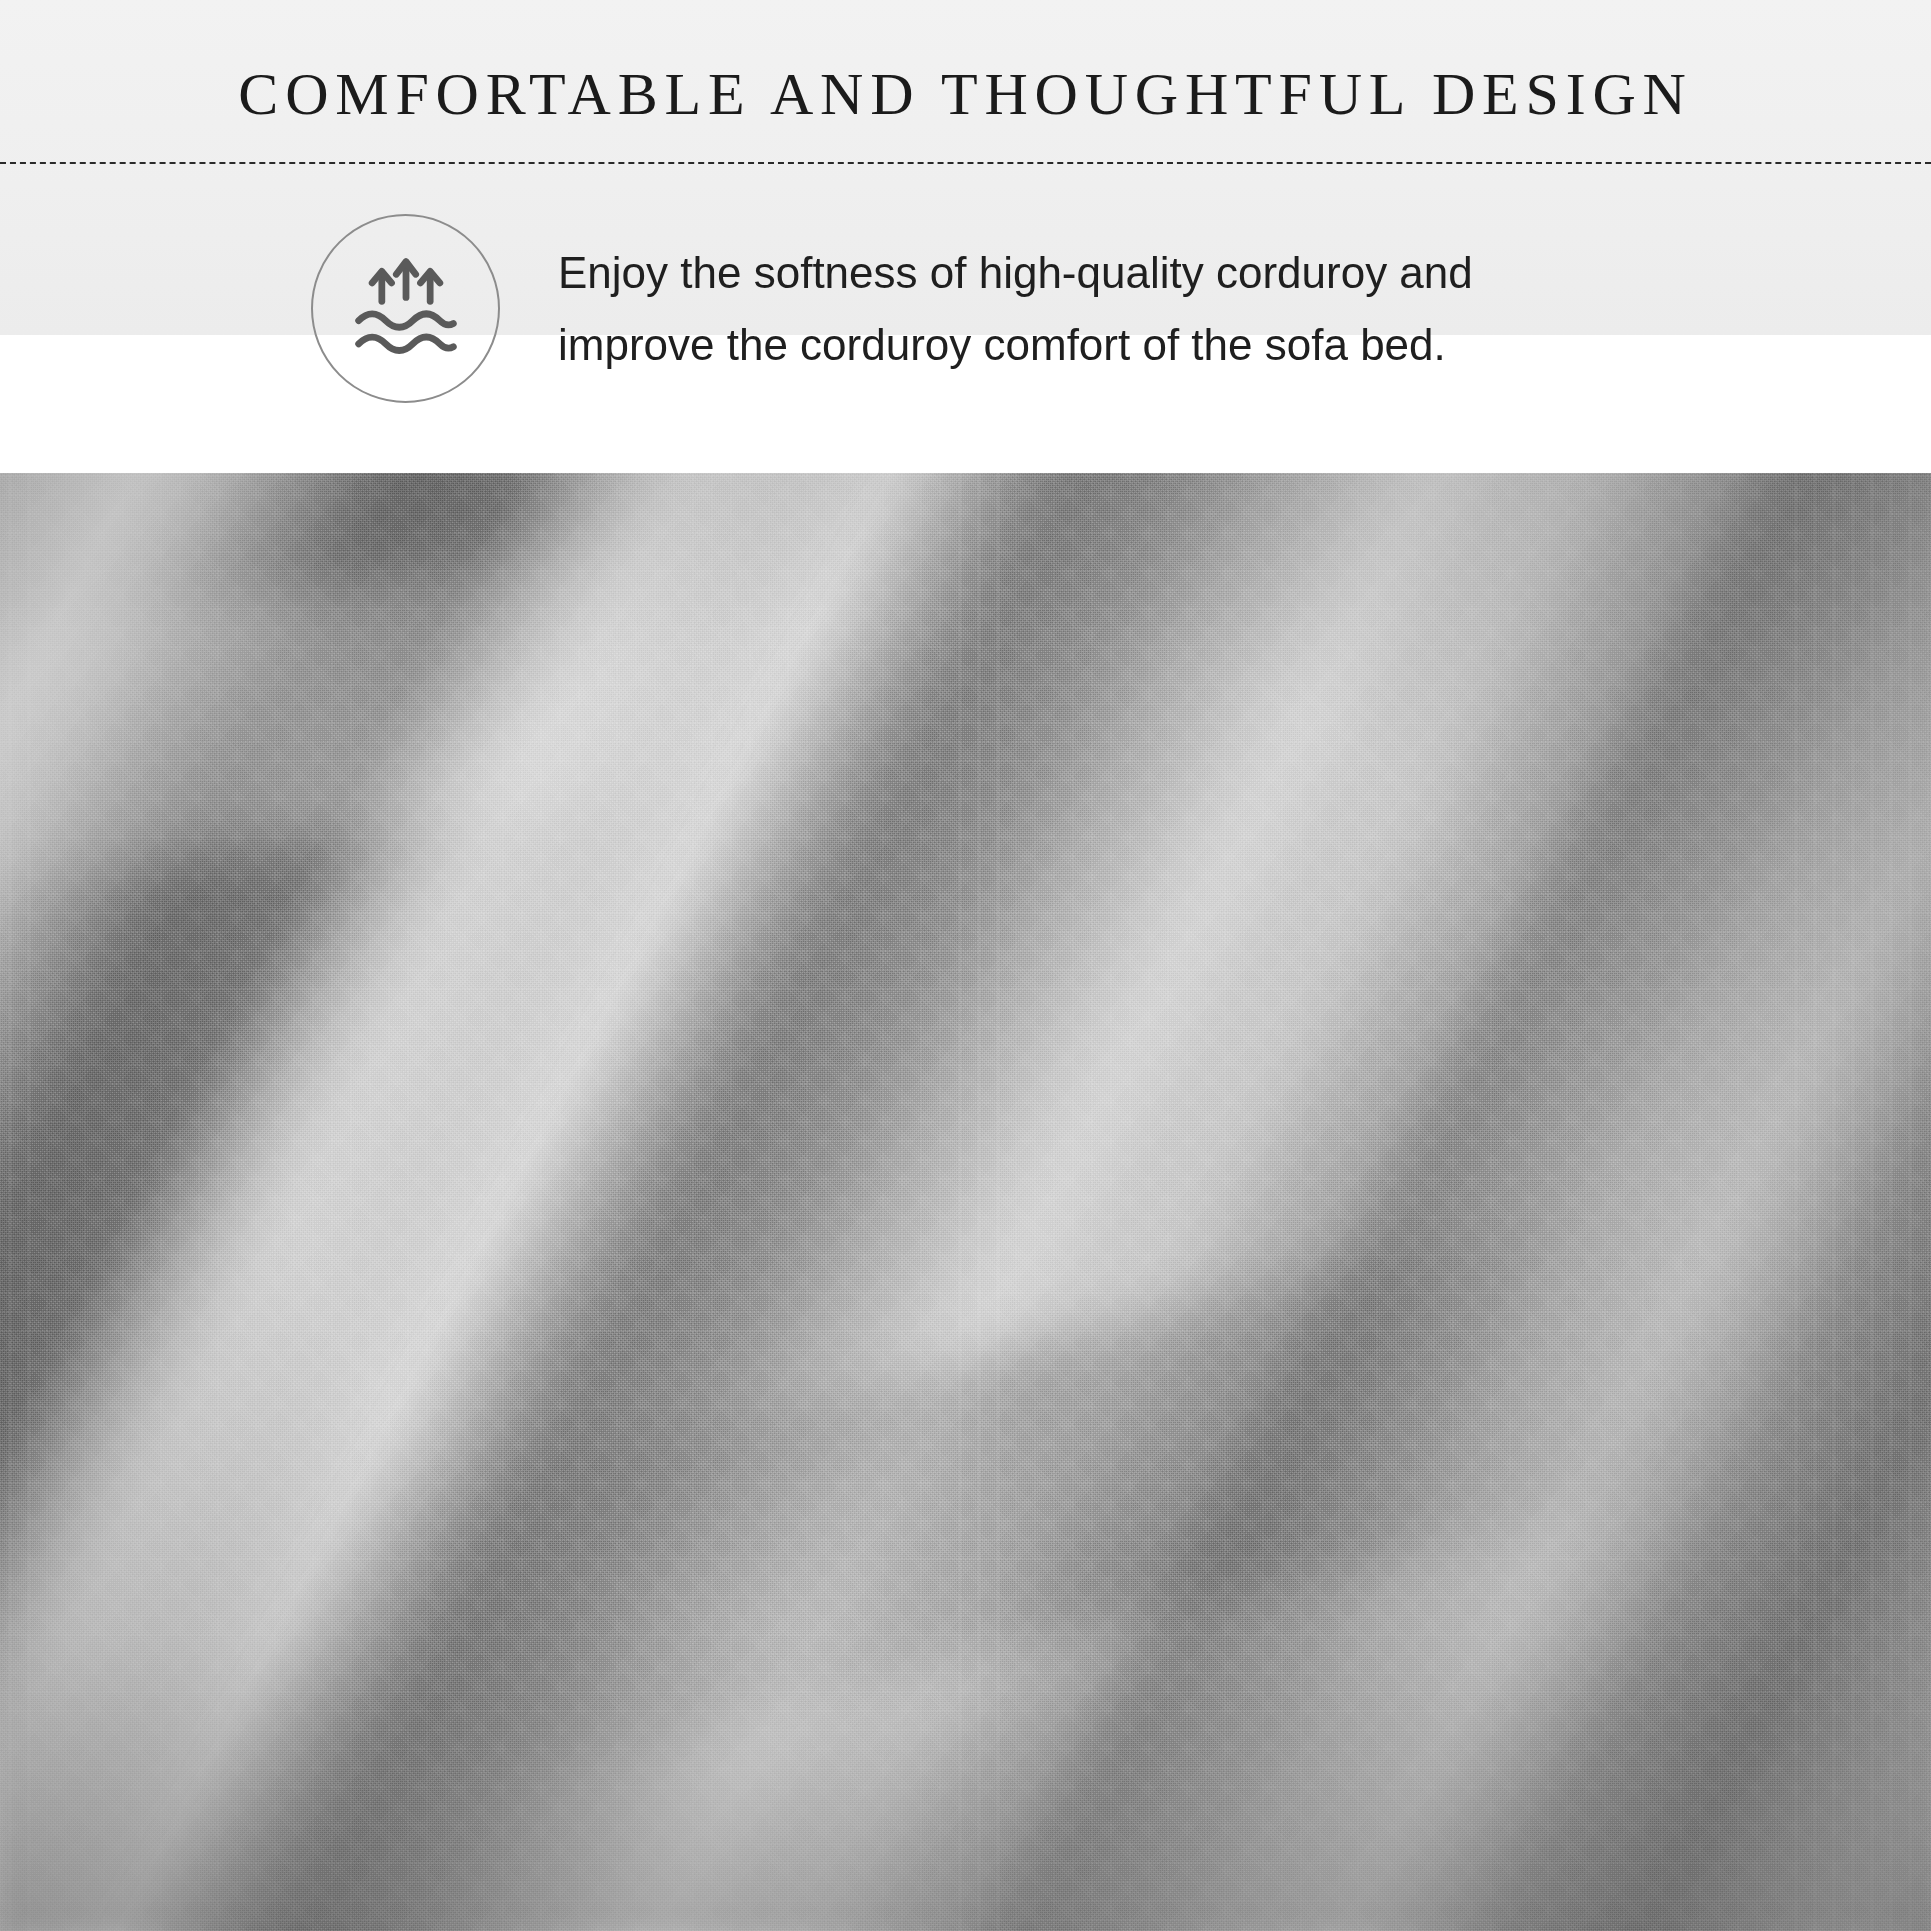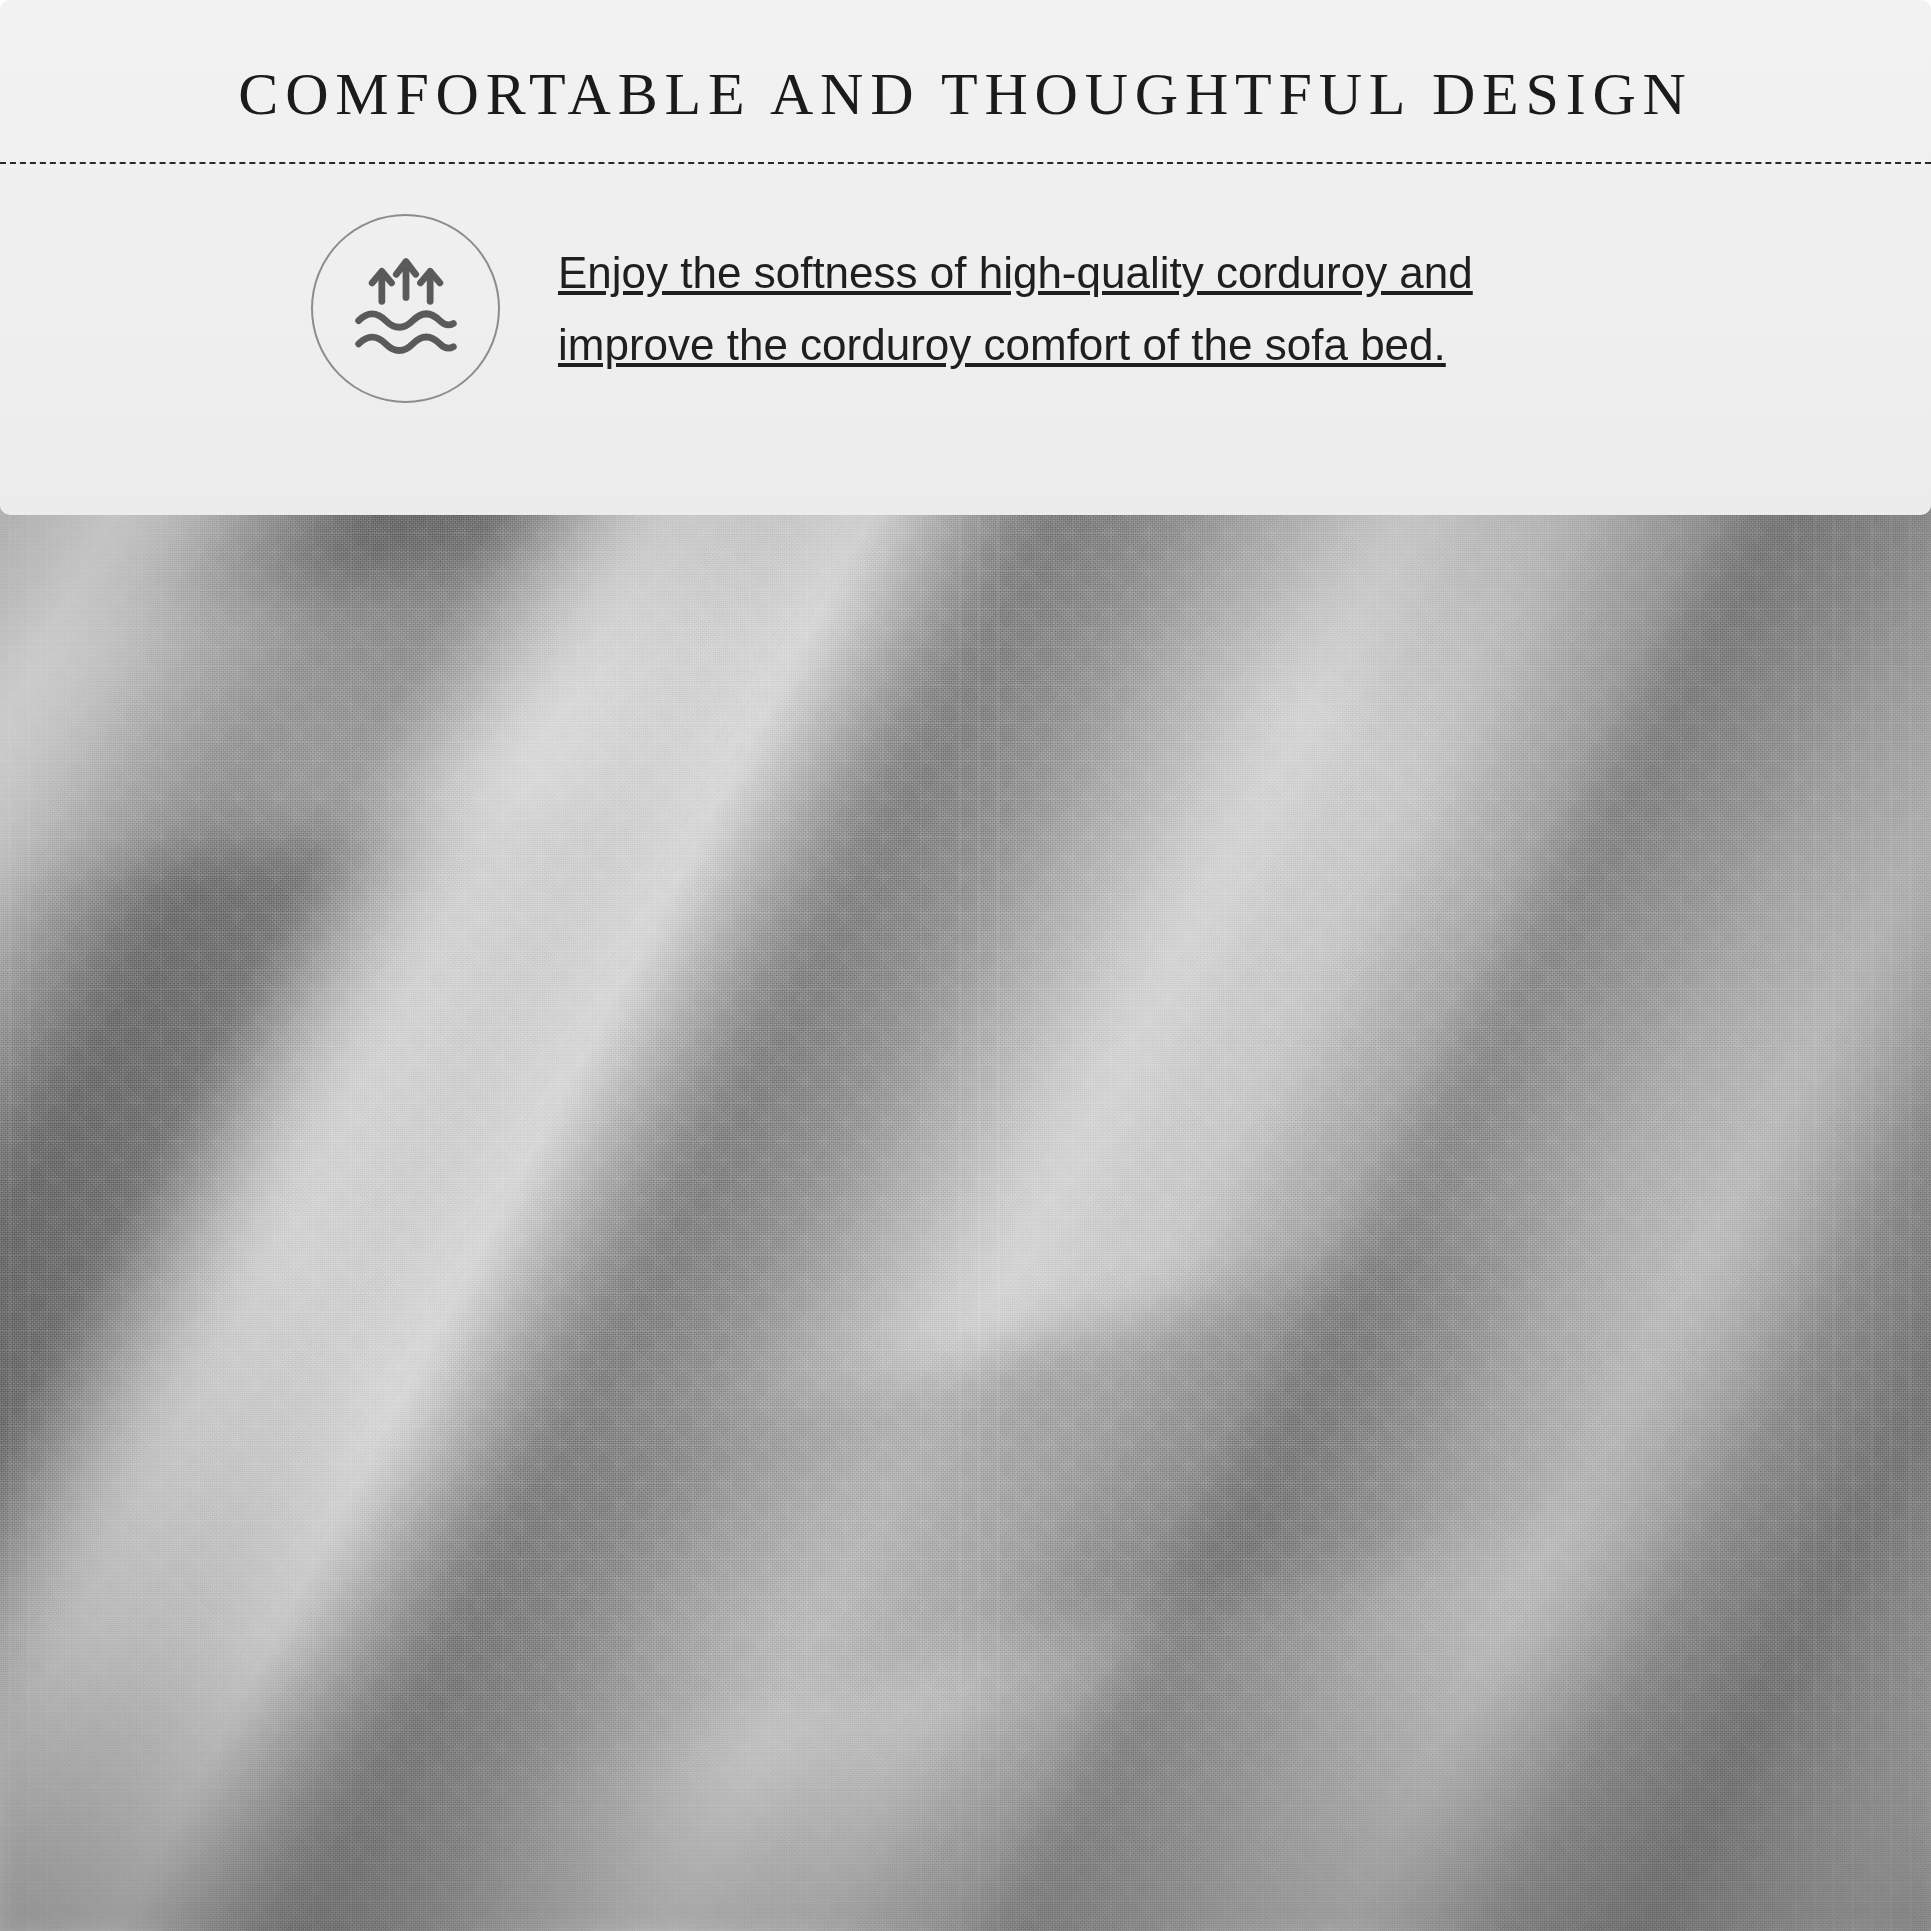--- a/index.html
+++ b/index.html
@@ -15,24 +15,23 @@
     font-family: "Liberation Sans", sans-serif;
     background: #ffffff;
   }
 
   
   .banner {
     position: absolute;
     left: 0;
     top: 0;
     width: 1931px;
-    height: 515px;
+    height: 335px;
     background: linear-gradient(180deg, #f2f2f2 0%, #efefef 55%, #ececec 100%);
     z-index: 5;
-    border-radius: 10px;
   }
   .banner-title {
     position: absolute;
     left: 0;
     top: 60px;
     width: 1931px;
     text-align: center;
     font-family: "Liberation Serif", serif;
     font-size: 60px;
     letter-spacing: 6.8px;
@@ -70,21 +69,20 @@
   .feature-text {
     margin-left: 58px;
     font-size: 44px;
     line-height: 1.62;
     color: #1f1f1f;
     max-width: 1139px;
   }
   .feature-text .line {
     display: block;
     white-space: nowrap;
-    text-decoration: underline;
   }
 
   
   .photo {
     position: absolute;
     left: 0;
     top: 473px;
     width: 1931px;
     height: 1458px;
     overflow: hidden;

